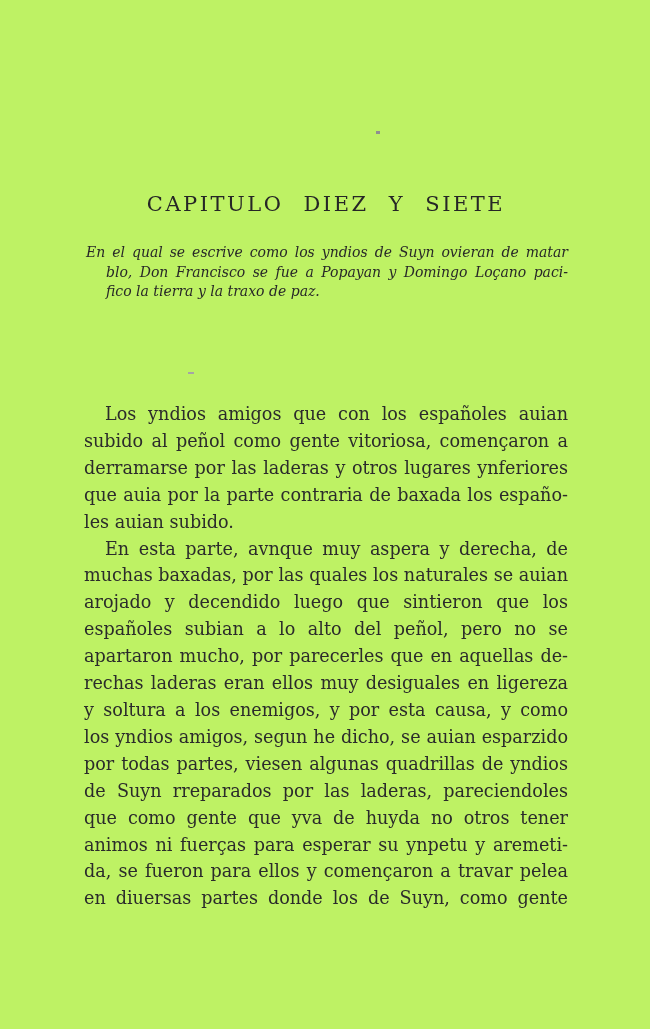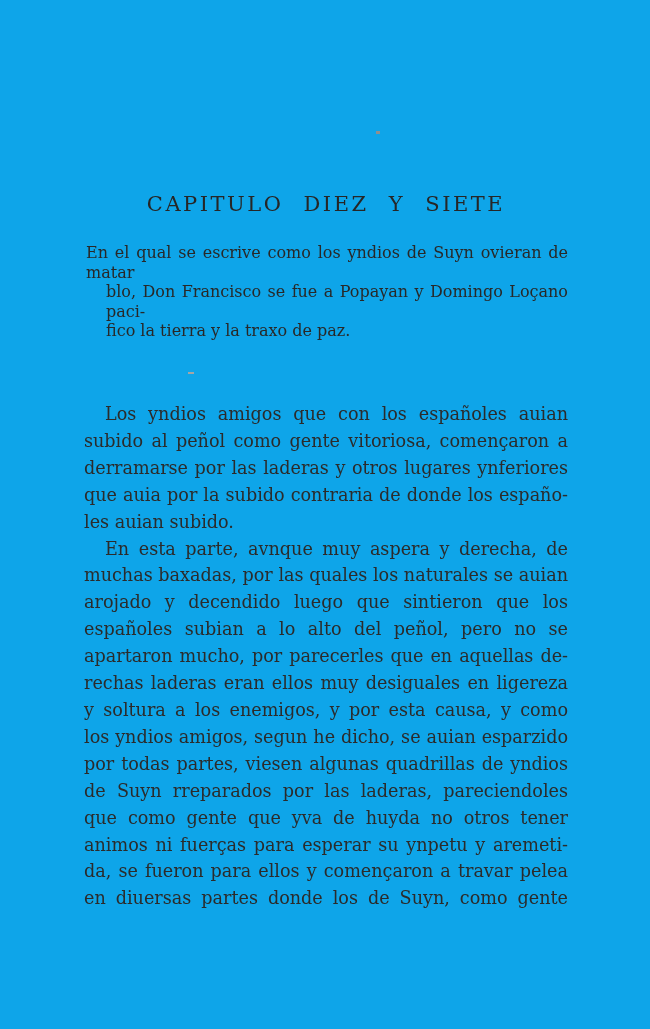--- a/index.html
+++ b/index.html
@@ -4,21 +4,21 @@
 <style>
   html, body {
     margin: 0;
     padding: 0;
     background: #e8e8e8;
   }
   .page {
     position: relative;
     width: 650px;
     height: 1029px;
-    background: #0ea5e9;
+    background: #bef264;
     font-family: "DejaVu Serif", "Liberation Serif", serif;
     color: #2b2b2b;
     overflow: hidden;
   }
   .speck {
     position: absolute;
     background: #8f8f8f;
   }
   .speck.s1 { left: 376px; top: 131px; width: 4px; height: 3px; }
   .speck.s2 { left: 188px; top: 372px; width: 6px; height: 2px; background: #a5a5a5; }
@@ -33,23 +33,24 @@
     letter-spacing: 2.5px;
     word-spacing: 11px;
     color: #262626;
     white-space: nowrap;
   }
   .summary {
     position: absolute;
     top: 243px;
     left: 86px;
     width: 482px;
-    font-size: 16px;
+    font-size: 14px;
     line-height: 19.6px;
     color: #282828;
+    font-style: italic;
   }
   .summary .line {
     text-align: justify;
     text-align-last: justify;
   }
   .summary .line.cont {
     padding-left: 20px;
   }
   .summary .line.end {
     text-align: right;
@@ -90,21 +91,21 @@
   <div class="summary">
     <div class="line">En el qual se escrive como los yndios de Suyn ovieran de matar</div>
     <div class="line cont">blo, Don Francisco se fue a Popayan y Domingo Loçano paci-</div>
     <div class="line cont end">fico la tierra y la traxo de paz.</div>
   </div>
 
   <div class="body-text">
     <div class="line indent">Los yndios amigos que con los españoles auian</div>
     <div class="line">subido al peñol como gente vitoriosa, començaron a</div>
     <div class="line">derramarse por las laderas y otros lugares ynferiores</div>
-    <div class="line">que auia por la subido contraria de donde los españo-</div>
+    <div class="line">que auia por la parte contraria de baxada los españo-</div>
     <div class="line end">les auian subido.</div>
 
     <div class="line indent">En esta parte, avnque muy aspera y derecha, de</div>
     <div class="line">muchas baxadas, por las quales los naturales se auian</div>
     <div class="line">arojado y decendido luego que sintieron que los</div>
     <div class="line">españoles subian a lo alto del peñol, pero no se</div>
     <div class="line">apartaron mucho, por parecerles que en aquellas de-</div>
     <div class="line">rechas laderas eran ellos muy desiguales en ligereza</div>
     <div class="line">y soltura a los enemigos, y por esta causa, y como</div>
     <div class="line">los yndios amigos, segun he dicho, se auian esparzido</div>

